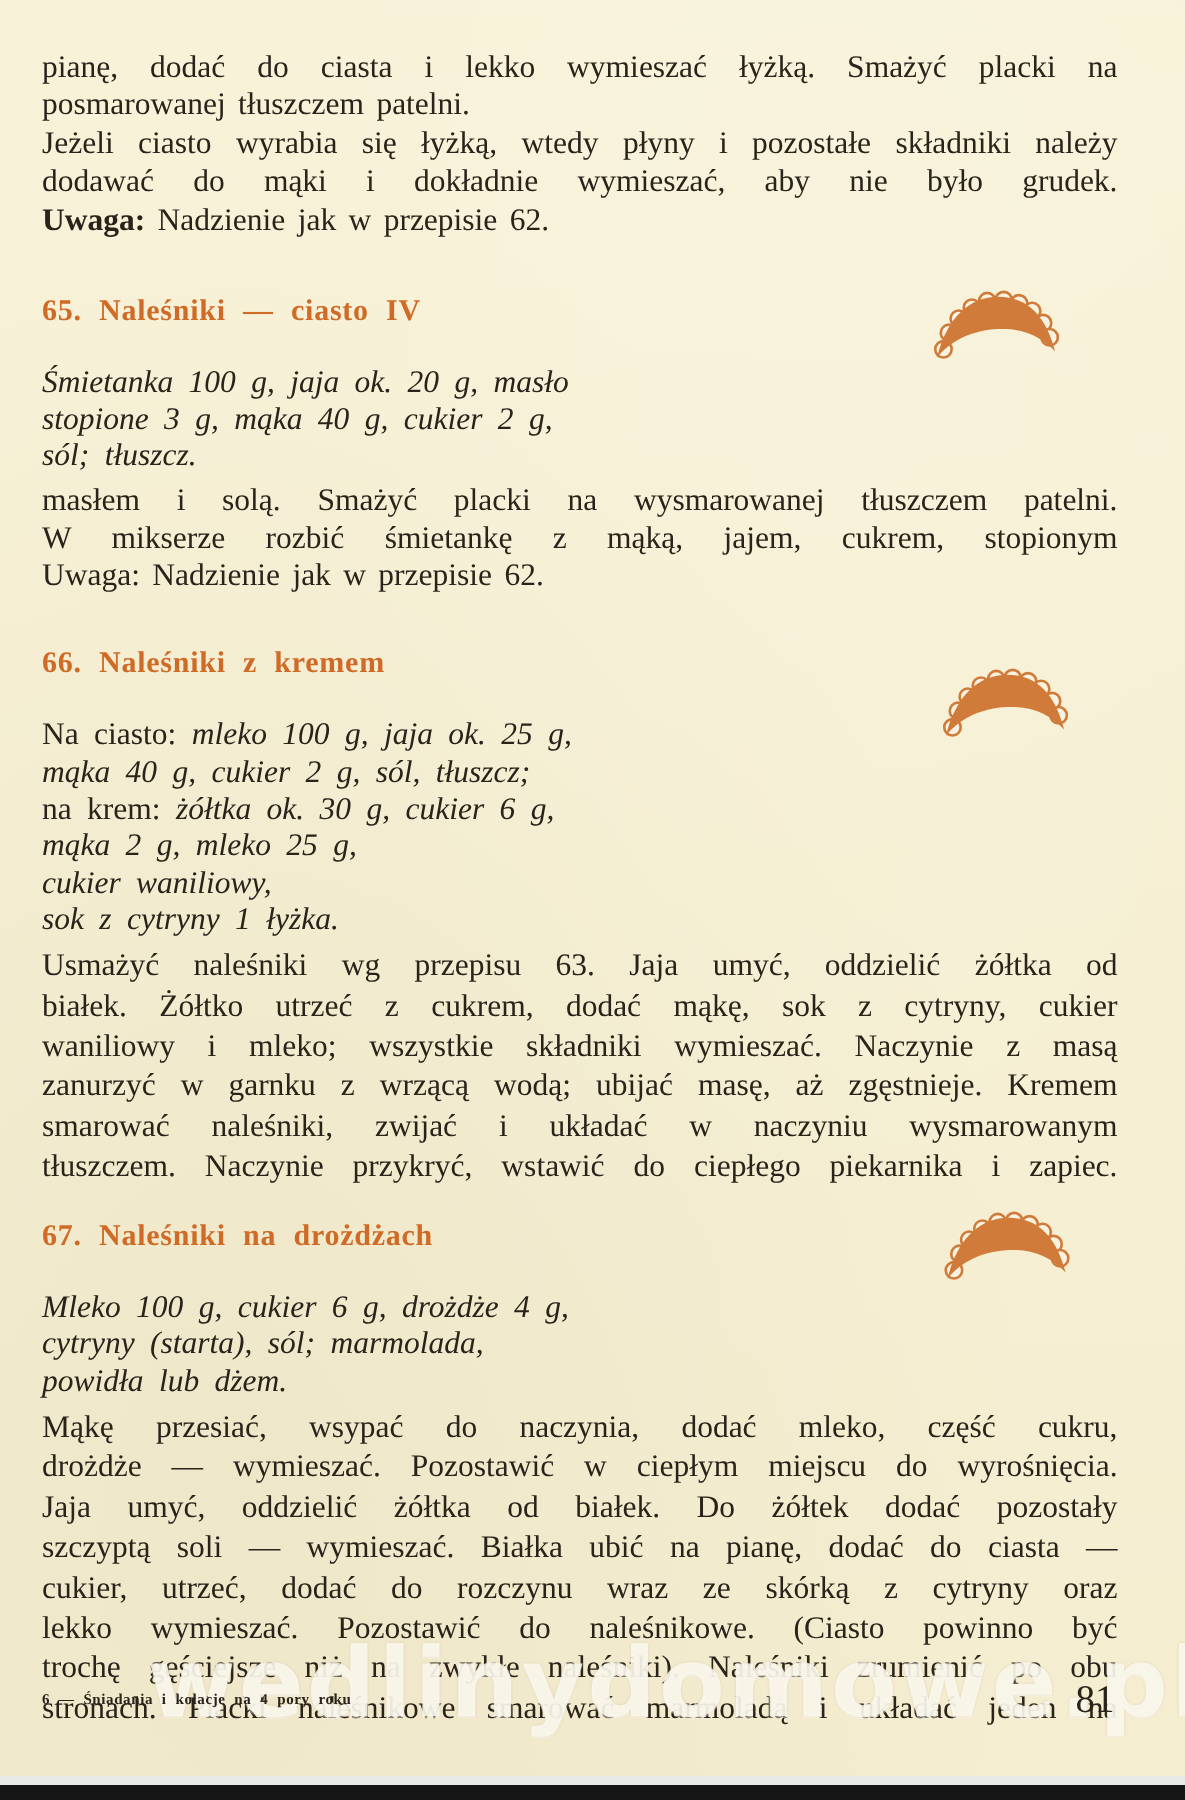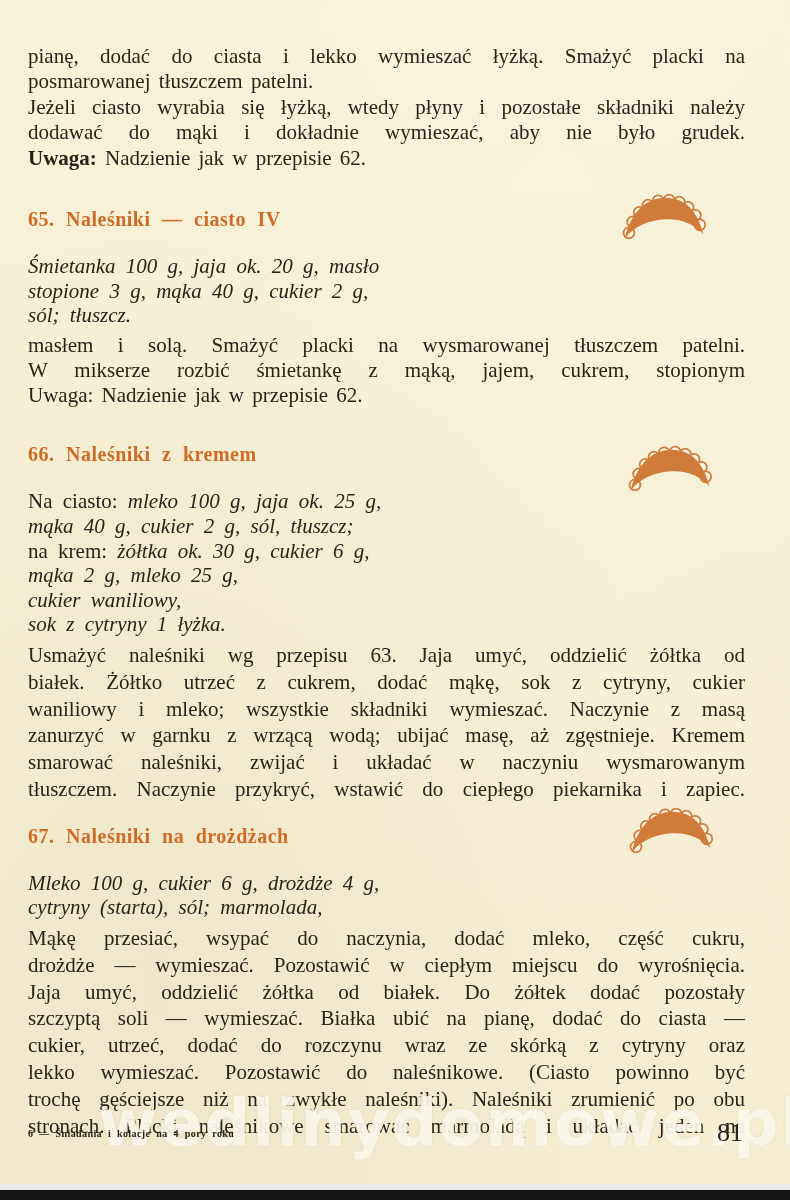--- a/index.html
+++ b/index.html
@@ -1,21 +1,21 @@
 <!DOCTYPE html>
 <html><head>
 <meta charset="utf-8">
 <style>
   html,body{margin:0;padding:0;background:#3a3a3a;}
   .page{
     position:relative;
     width:790px;height:1200px;
     margin:0 auto;
     box-sizing:border-box;
-    padding:44px 45px 0 28px;
+    padding:32px 45px 0 28px;
     background:
       radial-gradient(ellipse at 70% 20%, rgba(255,255,255,0.10), rgba(0,0,0,0) 55%),
       radial-gradient(ellipse at 20% 80%, rgba(120,100,50,0.05), rgba(0,0,0,0) 60%),
       linear-gradient(180deg,#f8f2d9 0%,#f6efd3 60%,#f5edd0 100%);
     font-family:"Liberation Serif","DejaVu Serif",serif;
     color:var(--ink,#29231a);
     overflow:hidden;
   }
   .ln{font-size:21px;line-height:25.4px;word-spacing:3px;}
   .just{text-align:justify;text-align-last:justify;}
@@ -103,20 +103,21 @@
         <div class="ln just">smarować naleśniki, zwijać i układać w naczyniu wysmarowanym</div>
         <div class="ln just">tłuszczem. Naczynie przykryć, wstawić do ciepłego piekarnika i zapiec.</div>
       </div>
   </div>
 
   <div class="recipe sec-67">
     <h2>67. Naleśniki na drożdżach</h2>
     <div class="ingredients">
         <div class="ln">Mleko 100 g, cukier 6 g, drożdże 4 g,</div>
         <div class="ln">cytryny (starta), sól; marmolada,</div>
+        <div class="ln">powidła lub dżem.</div>
       </div>
     <div class="body-par">
         <div class="ln just">Mąkę przesiać, wsypać do naczynia, dodać mleko, część cukru,</div>
         <div class="ln just">drożdże — wymieszać. Pozostawić w ciepłym miejscu do wyrośnięcia.</div>
         <div class="ln just">Jaja umyć, oddzielić żółtka od białek. Do żółtek dodać pozostały</div>
         <div class="ln just">szczyptą soli — wymieszać. Białka ubić na pianę, dodać do ciasta —</div>
         <div class="ln just">cukier, utrzeć, dodać do rozczynu wraz ze skórką z cytryny oraz</div>
         <div class="ln just">lekko wymieszać. Pozostawić do naleśnikowe. (Ciasto powinno być</div>
         <div class="ln just">trochę gęściejsze niż na zwykłe naleśniki). Naleśniki zrumienić po obu</div>
         <div class="ln just">stronach. Placki naleśnikowe smarować marmoladą i układać jeden na</div>

